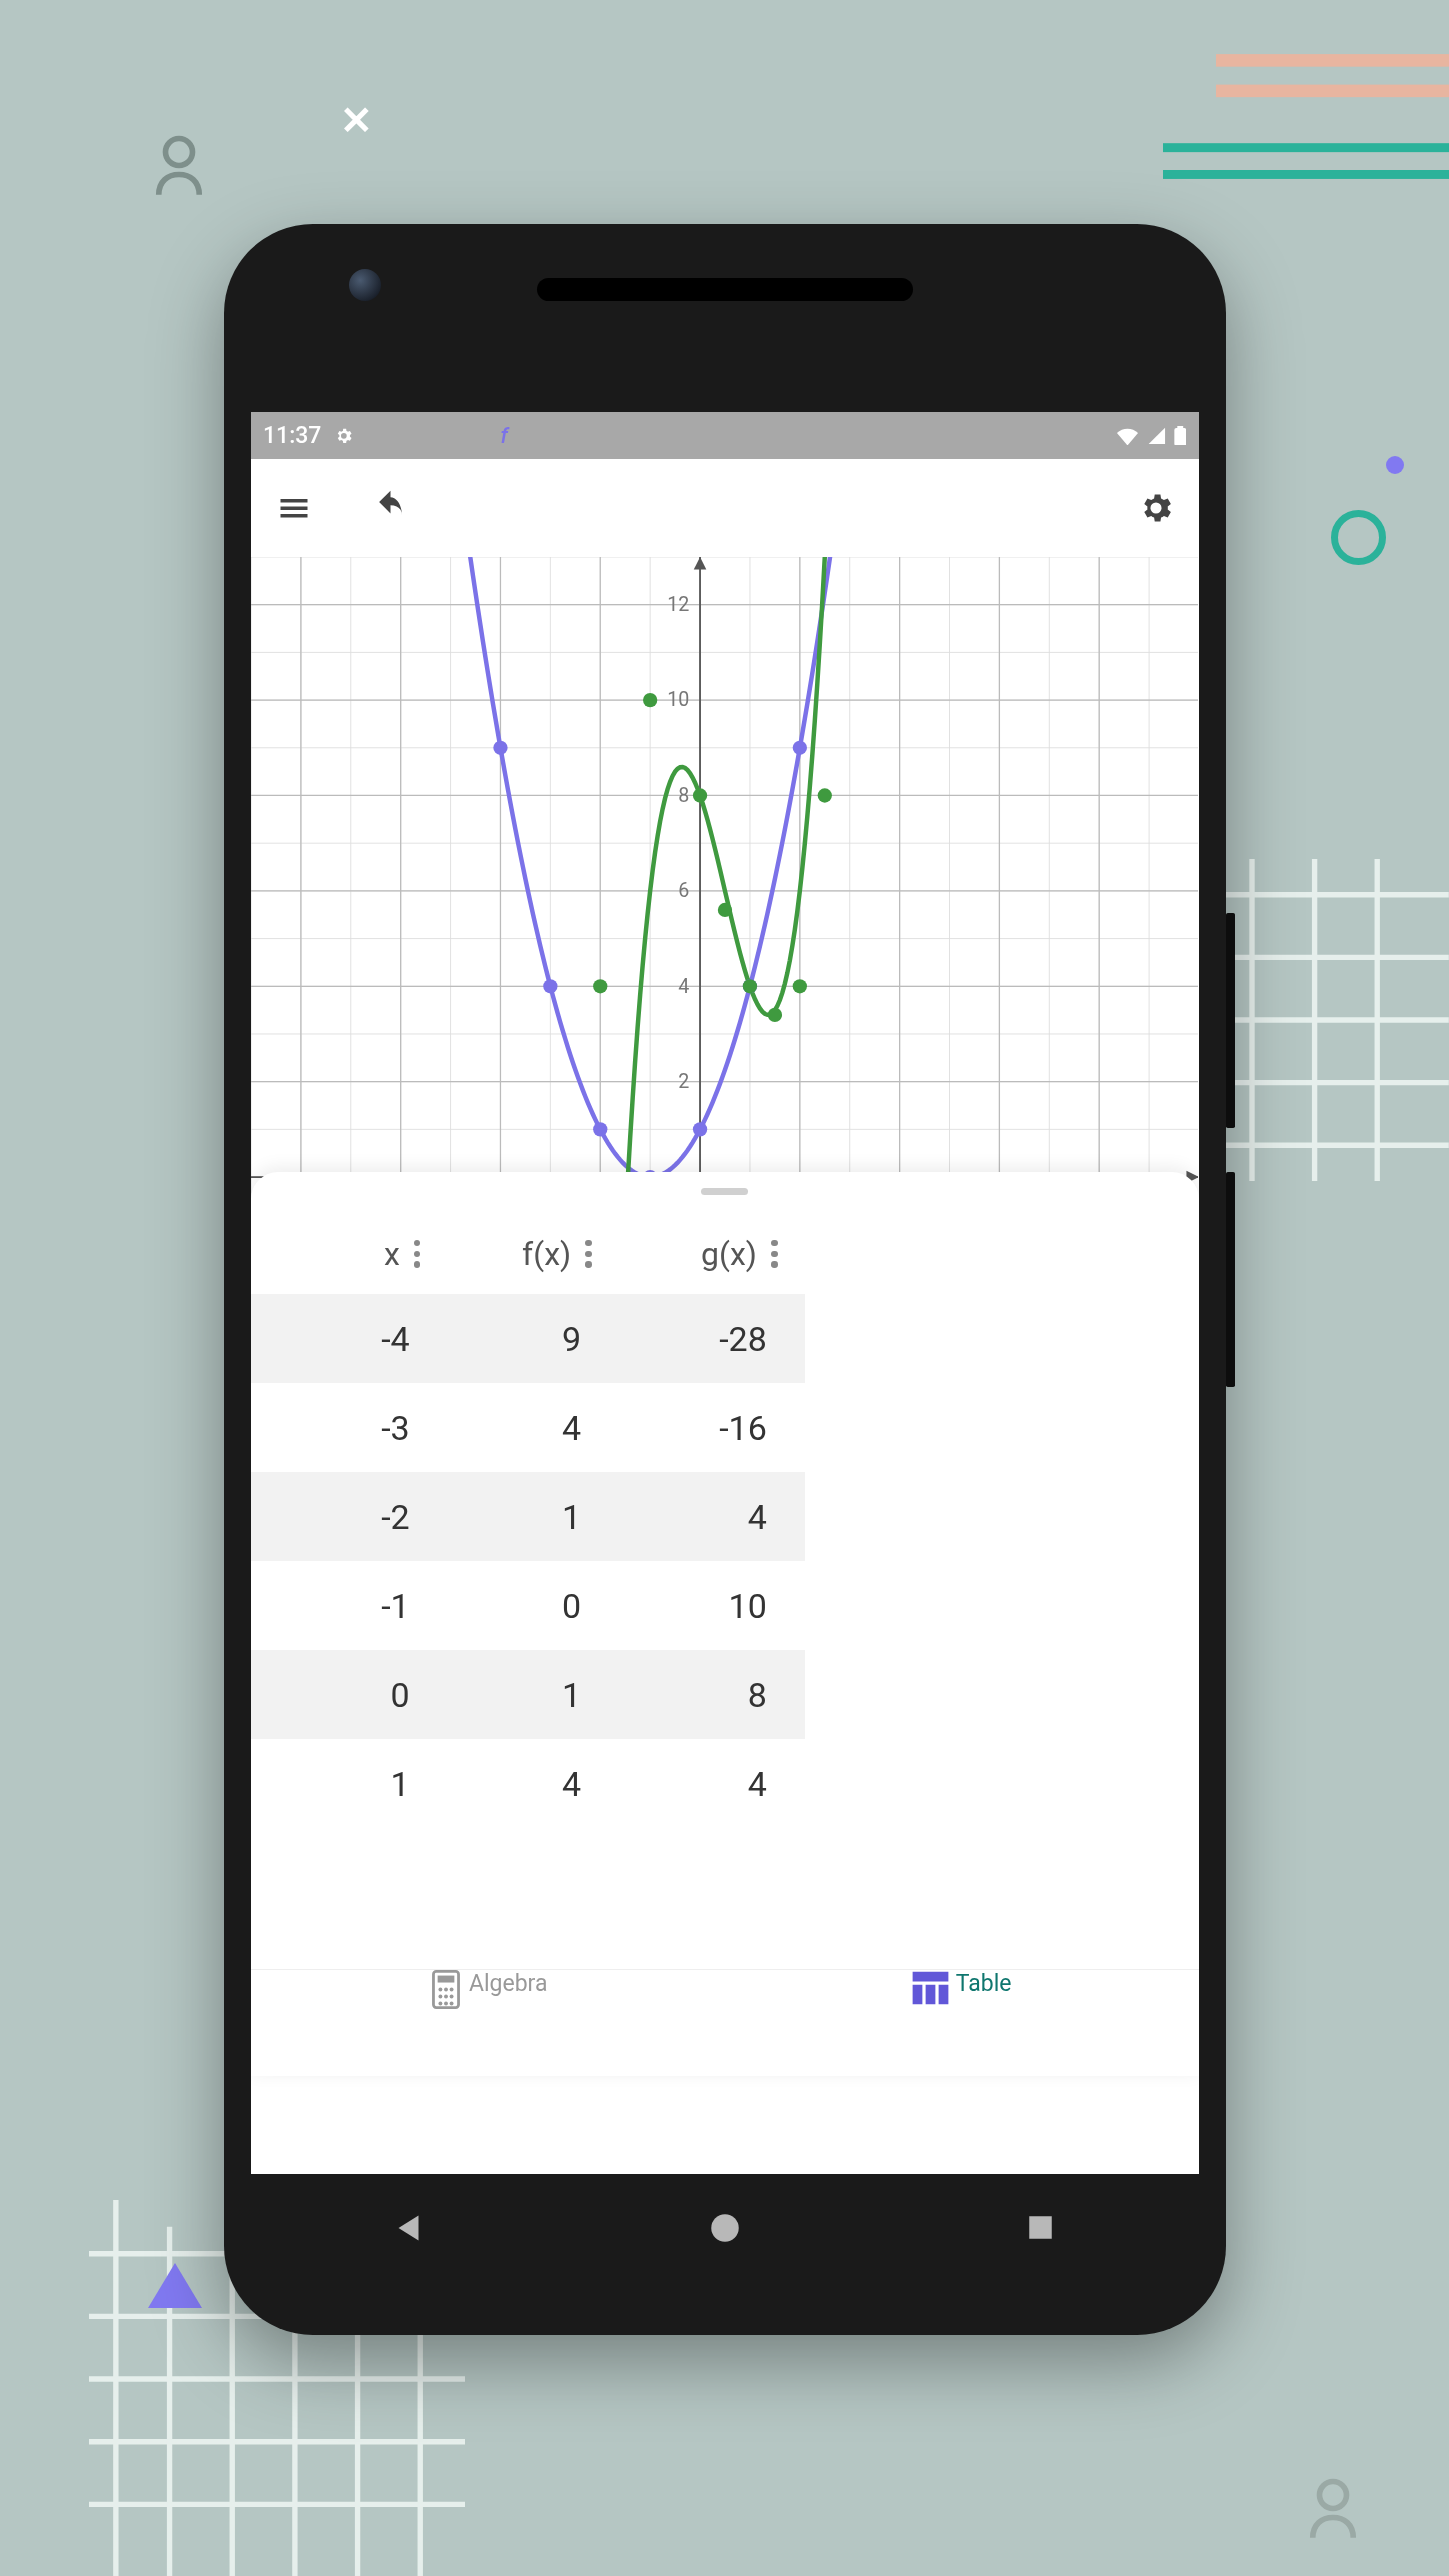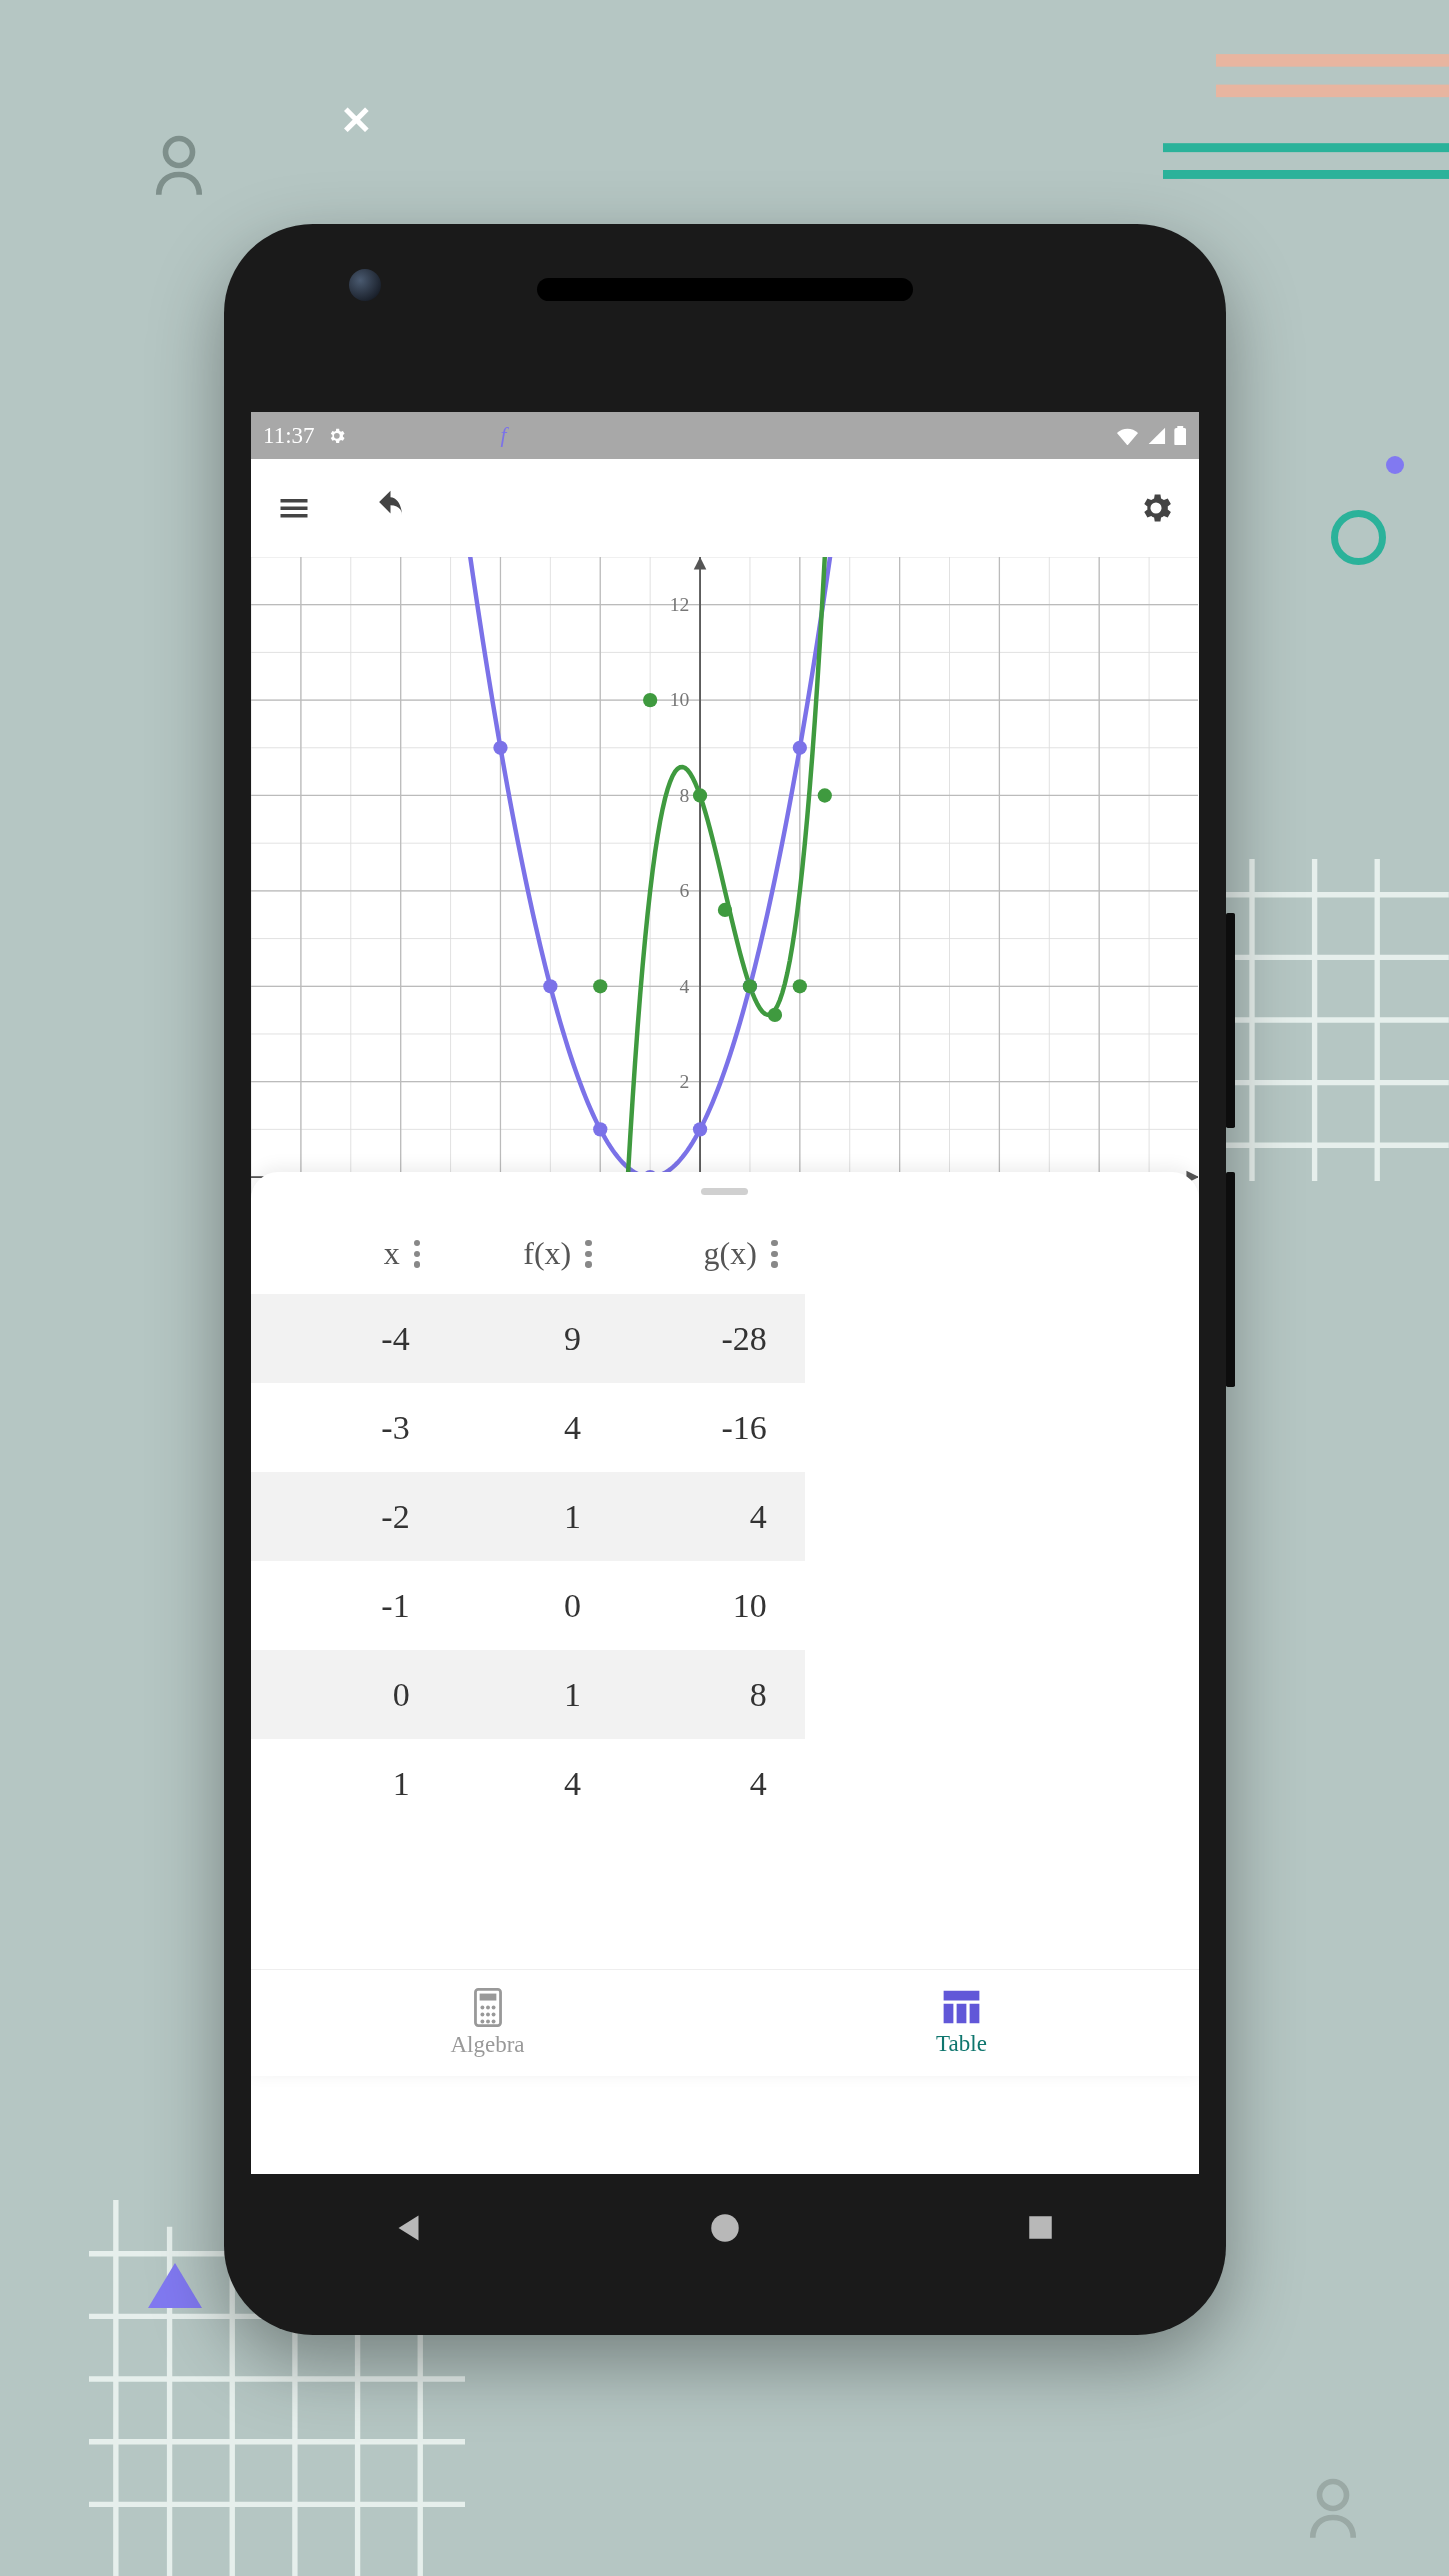--- a/index.html
+++ b/index.html
@@ -41,21 +41,21 @@
 .phone::before {
   content:""; position:absolute; top:54px; left:50%; transform:translateX(-50%);
   width:376px; height:23px; background:#000; border-radius:11.6px;
 }
 .camera { position:absolute; top:45px; left:125px; width:32px;height:32px;background:radial-gradient(circle at 35% 35%,#4a5a70,#0a0d14);border-radius:50%; }
 .side-btn { position:absolute; right:-9px; width:9px; background:#0d0d0d; border-radius:1.8px;}
 .side-btn.s1 { top:689px; height:215px;}
 .side-btn.s2 { top:948px; height:215px;}
 .screen {
   position:absolute; top:188px; left:27px; right:27px; bottom:152px;
-  background:#fff; overflow:hidden;font-family:Liberation Serif, serif;
+  background:#fff; overflow:hidden;
 }
 .nav-bar {
   position:absolute; bottom:54px; left:27px; right:27px; height:107px;
   background:#1a1a1a; display:flex; justify-content:space-around; align-items:center;
 }
 .nav-bar .nb { width:41px;height:41px; display:flex;align-items:center;justify-content:center;}
 .nav-bar svg { fill:#b8b8b8; }
 
 
 .status-bar {
@@ -87,21 +87,21 @@
 .tbl-head { height:81px; color:#555; font-size:32px;}
 .th { display:flex; align-items:center; justify-content:flex-end; gap:14.3px; position:relative;}
 .th .kebab { display:flex; flex-direction:column; gap:4.5px;}
 .th .kebab span{width:6.3px;height:6.3px;background:#888;border-radius:50%;}
 .tbl-row { height:89px; font-size:34px; color:#333; text-align:right;}
 .tbl-row.alt{ background:#f2f2f2;}
 .tbl-row span{ padding-right:10.7px;}
 
 
 .tabs { position:absolute; bottom:0; left:0; right:0; height:107px; display:flex; border-top:0.9px solid #eee;}
-.tab { flex:1; display:flex; flex-direction:column; align-items:center; justify-content:center; gap:5.4px; cursor:pointer;}
+.tab { flex:1; display:flex; flex-direction:row; align-items:flex-start; justify-content:center; gap:5.4px; cursor:pointer;}
 .tab-label { font-size:23px;}
 .tab.inactive { color:#999;}
 .tab.active { color:#0f766e;}
 .tab svg { display:block;}
 </style>
 </head>
 <body>
 
 <svg class="bg-deco user-outline" viewBox="0 0 24 28">
     <circle cx="12" cy="8" r="6" fill="none" stroke="#7e8f8b" stroke-width="2.5"></circle>

